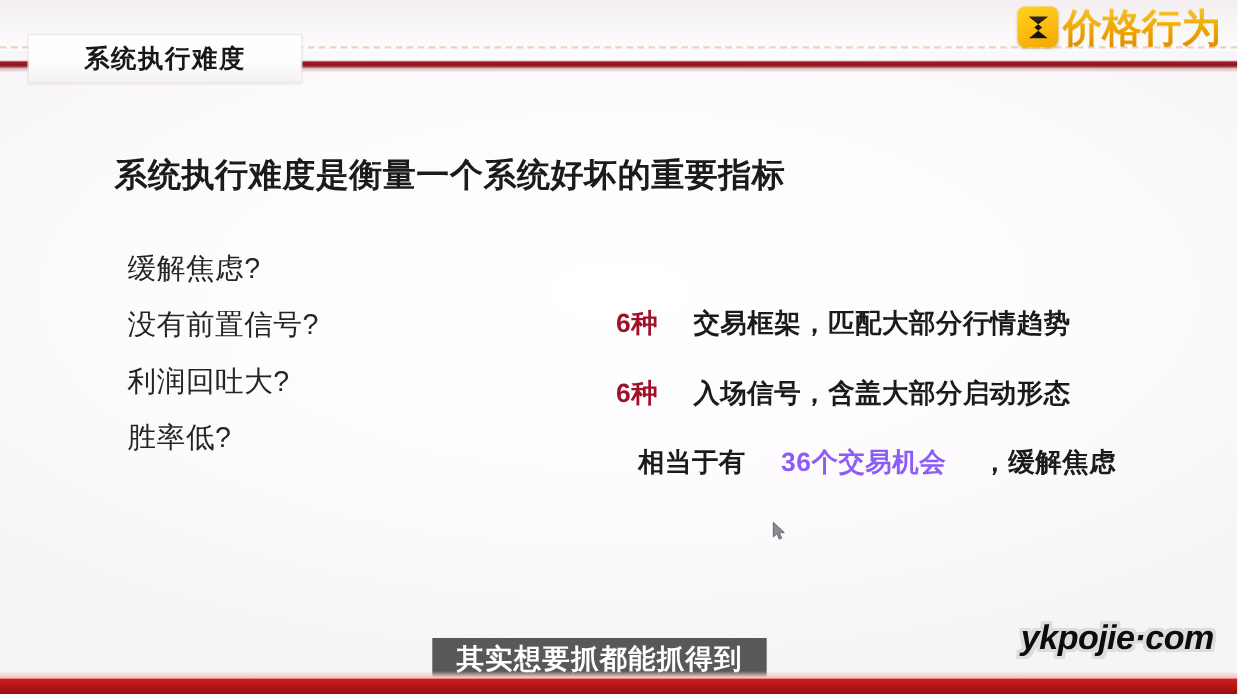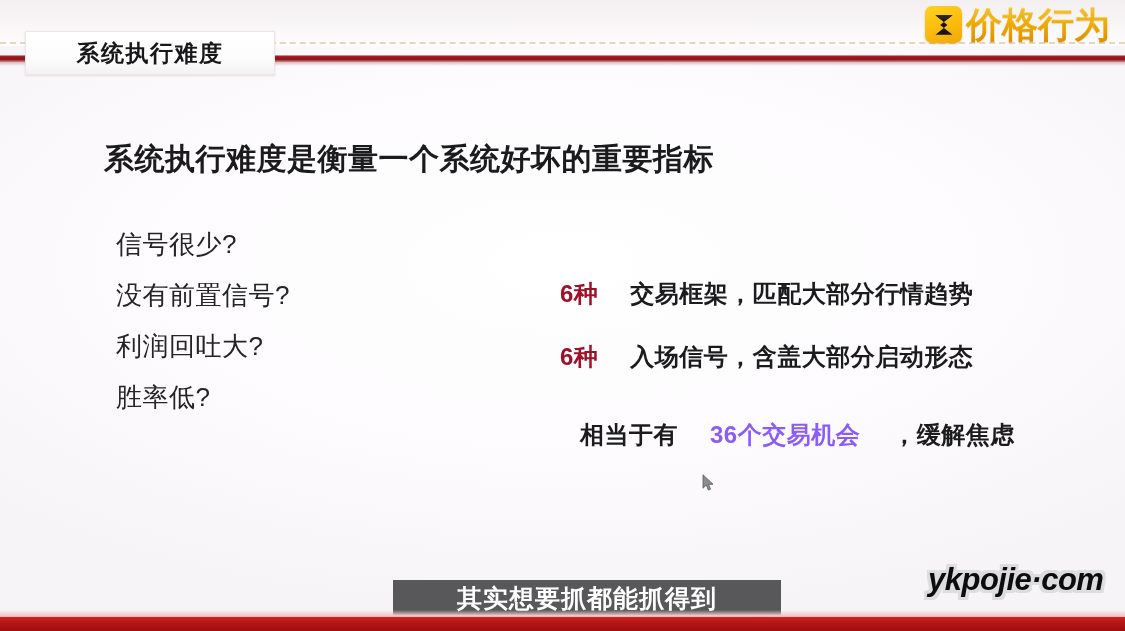--- a/index.html
+++ b/index.html
@@ -155,21 +155,20 @@
     color: #1b1b1d;
     letter-spacing: 0.5px;
     white-space: nowrap;
     height: 63px;
     display: flex;
     align-items: center;
     gap: 32px;
   }
   .answer-row.indented {
     padding-left: 20px;
-    align-items: flex-end;
   }
   .hl-dark {
     color: #9e1128;
   }
   .hl-bright {
     color: #8b5cf6;
   }
 
   
   .cursor {
@@ -178,21 +177,21 @@
     top: 474px;
     width: 13px;
     height: 18px;
   }
 
   
   .subtitle-band {
     position: absolute;
     left: 393px;
     top: 580px;
-    width: 388px;
+    width: 304px;
     height: 37px;
     background: #58585a;
     display: flex;
     align-items: center;
     justify-content: center;
   }
   .subtitle-text {
     font-size: 25px;
     font-weight: bold;
     color: #ffffff;
@@ -258,21 +257,21 @@
         <path d="M4.5 3.2 L21.5 3.2 L9.2 12.9 L21.5 22.8 L4.5 22.8 L16.4 12.9 Z" fill="#171310"></path>
         <path d="M4.5 3.2 L21.5 3.2 L16.4 7.3 L9.6 7.3 Z" fill="#2a2320"></path>
       </svg>
     </span>
     <span class="brand-text">价格行为</span>
   </div>
 
   <div class="main-heading">系统执行难度是衡量一个系统好坏的重要指标</div>
 
   <div class="questions">
-    <div class="question-item">信号很少?</div>
+    <div class="question-item">缓解焦虑?</div>
     <div class="question-item">没有前置信号?</div>
     <div class="question-item">利润回吐大?</div>
     <div class="question-item">胜率低?</div>
   </div>
 
   <div class="answers">
     <div class="answer-row">
       <span class="hl-dark">6种</span>
         <span>交易框架，匹配大部分行情趋势</span>
     </div>

